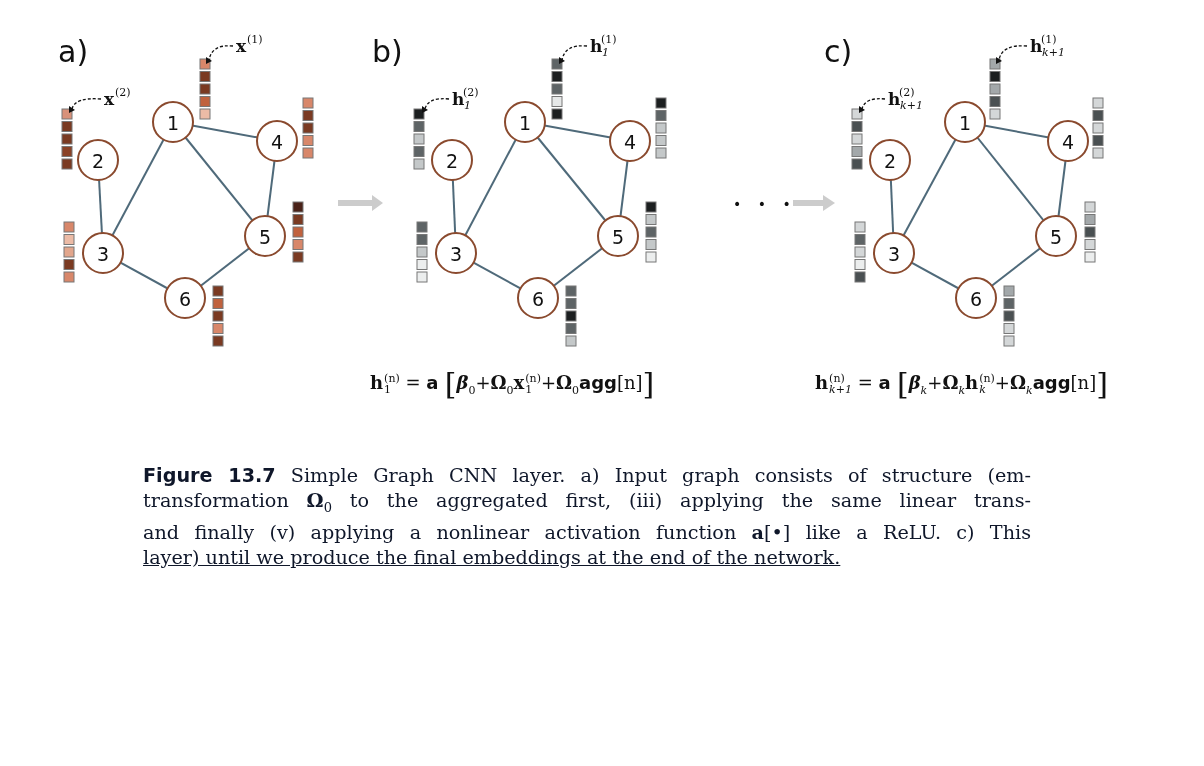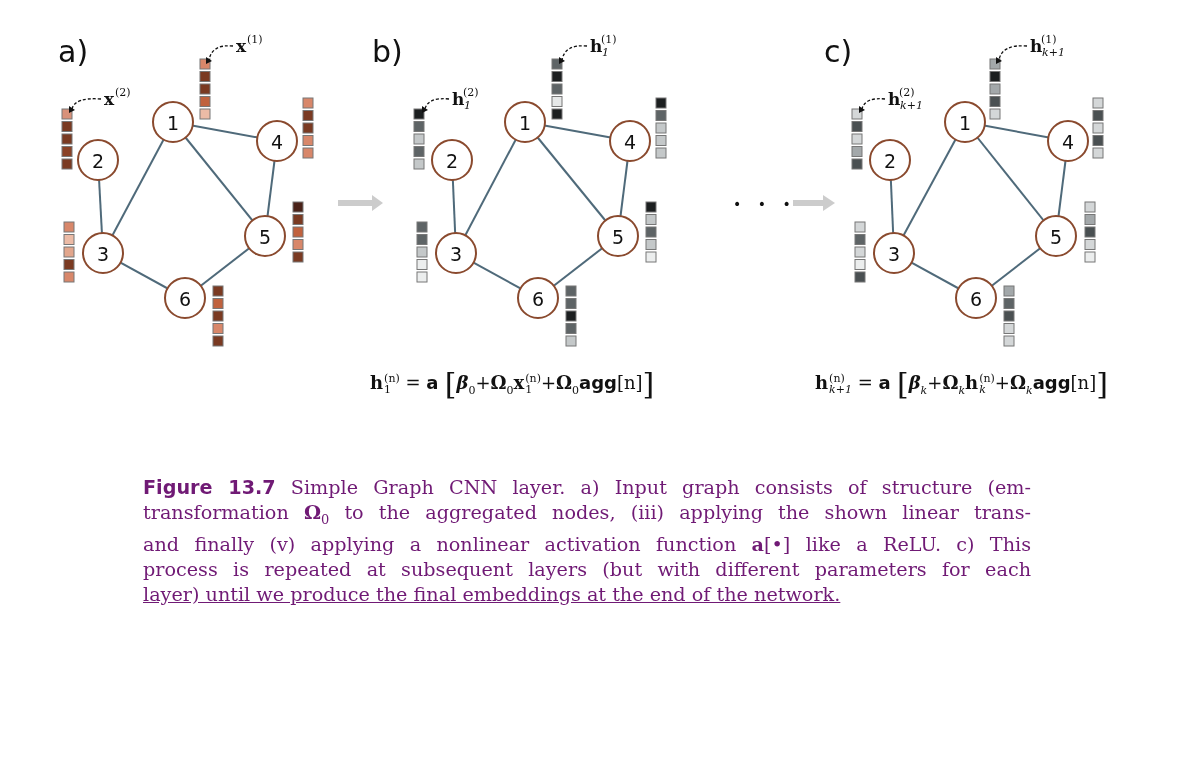--- a/index.html
+++ b/index.html
@@ -17,22 +17,22 @@
   .eq {
     position: absolute; font-family: "DejaVu Serif", serif; font-size: 18px; color: #111; white-space: nowrap;
   }
   .eq b { font-weight: bold; }
   .eq .sans { font-family: "DejaVu Sans", sans-serif; font-weight: bold; }
   .eq sup, .eq sub { font-size: 11px; }
   .eq .ss { display: inline-flex; flex-direction: column; vertical-align: middle; line-height: 11px; font-size: 11px; margin-left: 1px; }
   .eq .ss span { display: block; }
   .eq .big { font-size: 30px; vertical-align: -5px; font-weight: lighter; }
   #caption {
-    position: absolute; left: 143px; top: 475px; width: 888px;
-    font-family: "DejaVu Serif", "Liberation Serif", serif; font-size: 19.2px; line-height: 25px; color: #701a75;
+    position: absolute; left: 143px; top: 463px; width: 888px;
+    font-family: "DejaVu Serif", "Liberation Serif", serif; font-size: 19.2px; line-height: 25px; color: #0f172a;
     text-align: justify;
   }
   #caption .cap-line { display: block; text-align: justify; text-align-last: justify; white-space: nowrap; }
   #caption .cap-line.last { text-align-last: left; text-decoration: underline; }
   #caption .fig-num { font-family: "DejaVu Sans", sans-serif; font-weight: bold; }
   #caption b { font-weight: bold; }
 </style>
 </head>
 <body>
 
@@ -330,17 +330,16 @@
 <div class="eq" id="eq-c" style="left:815px; top:366px;"><b>h</b><span class="ss">
       <span>(n)</span>
       <span style="font-style: italic;">k+1</span>
     </span><span> = </span><span class="sans">a </span><span class="big">[</span><b style="font-style: italic;">β</b><sub style="font-style: italic;">k</sub><span>+</span><b>Ω</b><sub style="font-style: italic;">k</sub><b>h</b><span class="ss">
       <span>(n)</span>
       <span style="font-style: italic;">k</span>
     </span><span>+</span><b>Ω</b><sub style="font-style: italic;">k</sub><span class="sans">agg</span><span style="font-style: normal;">[n]</span><span class="big">]</span></div>
 
 <div id="caption">
     <span class="cap-line"><span class="fig-num">Figure 13.7</span><span> Simple Graph CNN layer. a) Input graph consists of structure (em-</span></span>
-    <span class="cap-line"><span>transformation </span><b>Ω</b><sub style="font-size: 13px;">0</sub><span> to the aggregated nodes, (iii) applying the shown linear trans-</span></span>
+    <span class="cap-line"><span>transformation </span><b>Ω</b><sub style="font-size: 13px;">0</sub><span> to the aggregated first, (iii) applying the same linear trans-</span></span>
     <span class="cap-line"><span>and finally (v) applying a nonlinear activation function </span><b>a</b><span>[•] like a ReLU. c) This</span></span>
-    <span class="cap-line"><span>process is repeated at subsequent layers (but with different parameters for each</span></span>
     <span class="cap-line last"><span>layer) until we produce the final embeddings at the end of the network.</span></span>
   </div>
 
 </body></html>

